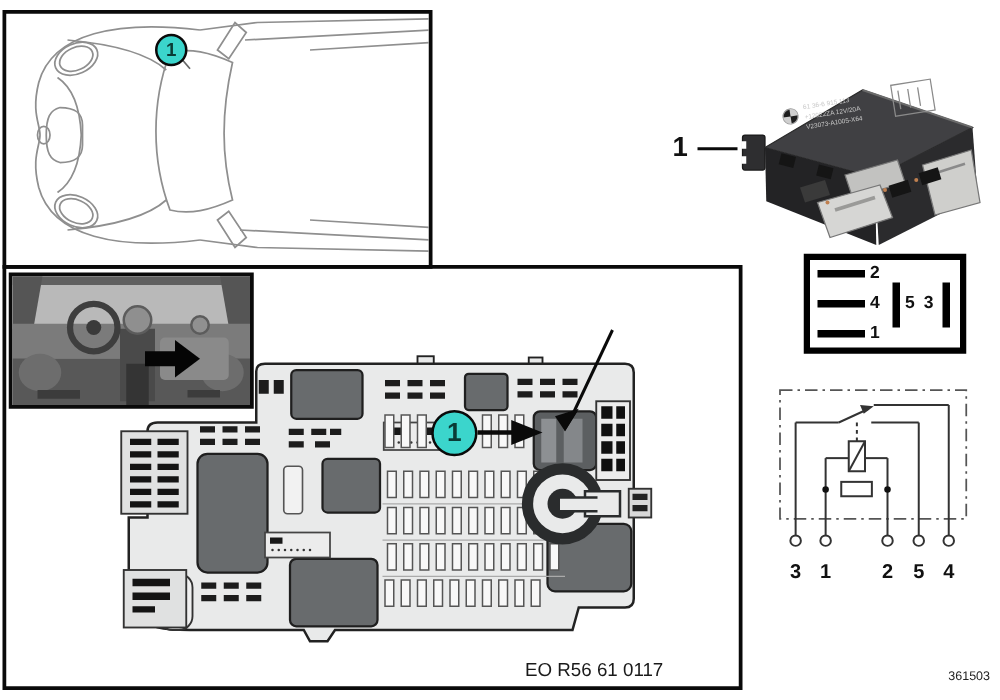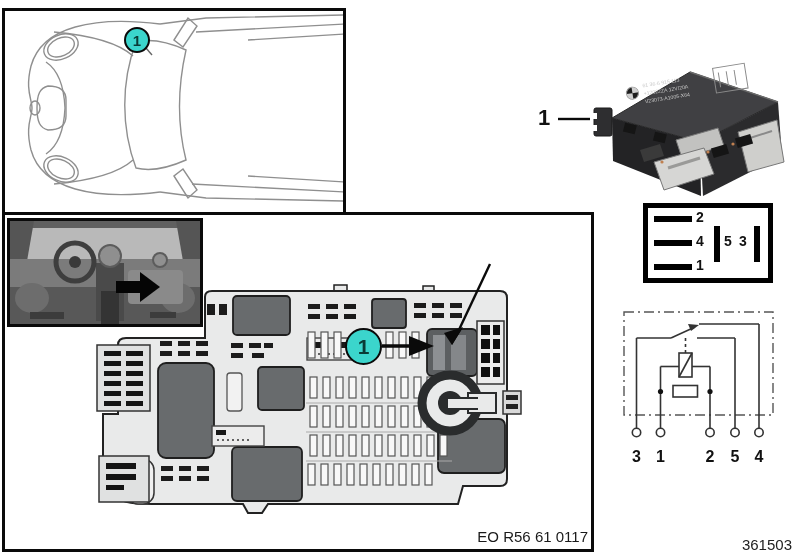--- a/index.html
+++ b/index.html
@@ -18,22 +18,22 @@
   #fusebox-callout{left:345px;top:328px;width:37px;height:37px;font-size:21px;}
   #k6-label{position:absolute;left:486px;top:237px;width:82px;height:27px;background:#fff;
             border:2px solid #0a0a0a;box-sizing:border-box;font-size:21px;font-weight:bold;
             padding-left:7px;line-height:23px;letter-spacing:1px;}
   #relay-callout{position:absolute;left:538px;top:105px;width:24px;height:24px;
                  font-size:22px;font-weight:bold;}
   #pin-layout{position:absolute;left:643px;top:203px;width:130px;height:80px;background:#fff;
               border:5px solid #000;box-sizing:border-box;}
   .pbar{position:absolute;background:#000;}
   .plabel{position:absolute;font-size:14px;font-weight:600;}
-  #eo-code{position:absolute;left:420px;top:528px;width:168px;text-align:right;font-size:15px;color:#1a1a1a;}
-  #part-number{position:absolute;left:724px;top:536px;width:68px;text-align:right;font-size:15px;color:#222;}
+  #eo-code{position:absolute;left:420px;top:528px;width:168px;font-size:15px;color:#1a1a1a;}
+  #part-number{position:absolute;left:724px;top:536px;width:68px;text-align:right;font-size:10px;color:#222;}
 </style>
 </head>
 <body>
 
 <div id="canvas">
 
   <div id="car-box" class="frame"></div>
   <div id="main-box" class="frame"></div>
   <div id="photo-frame" class="frame"></div>
 

